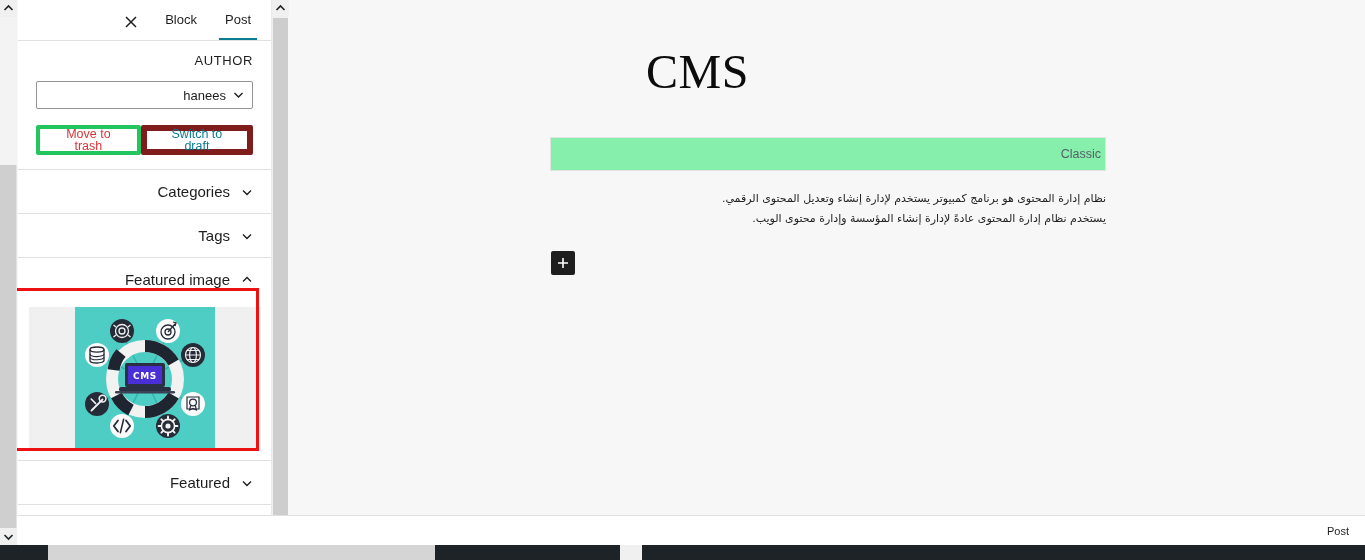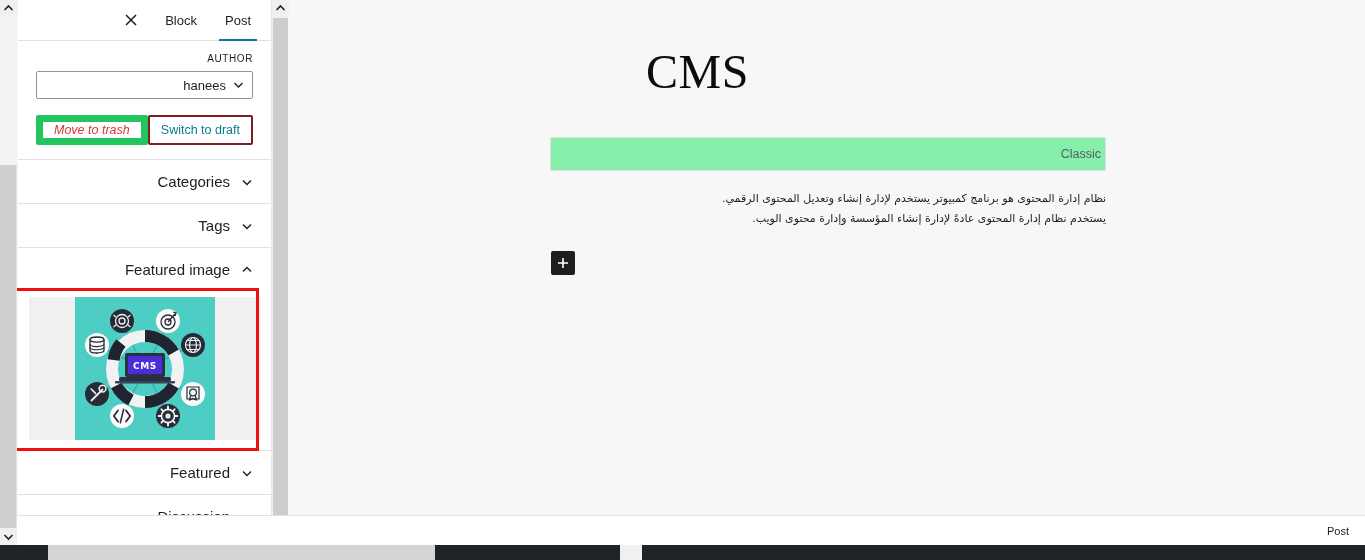--- a/index.html
+++ b/index.html
@@ -55,21 +55,21 @@
     background: #ffffff;
     overflow: hidden;
     z-index: 20;
   }
 
   
   .tabs-row {
     position: relative;
     height: 41px;
     display: flex;
-    align-items: center;
+    align-items: flex-end;
     justify-content: flex-end;
     padding-right: 6px;
     border-bottom: 1px solid #e0e0e0;
     background: #fff;
   }
   .tab-close {
     width: 36px; height: 36px;
     display: flex; align-items: center; justify-content: center;
     cursor: pointer;
     color: #1e1e1e;
@@ -95,25 +95,25 @@
     height: 2px;
     background: #0a7c91;
   }
 
   
   .author-block {
     padding: 12px 18px 4px 18px;
     text-align: right;
   }
   .author-label {
-    font-size: 10px;
+    font-size: 13px;
     letter-spacing: 0.6px;
     color: #1e1e1e;
     text-transform: uppercase;
-    margin-bottom: 7px;
+    margin-bottom: 13px;
     display: block;
   }
   .author-select {
     position: relative;
     width: 100%;
     height: 28px;
     border: 1px solid #949494;
     border-radius: 2px;
     background: #fff;
     display: flex;
@@ -137,22 +137,22 @@
     font-size: 12.5px;
     border-radius: 2px;
     background: #fff;
     cursor: pointer;
     display: flex;
     align-items: center;
     justify-content: center;
     font-family: inherit;
     line-height: 1;
   }
-  .btn-trash  { border: 7px solid #22c55e; color: #d63638; font-style: italic; }
-  .btn-draft  { border: 2px solid #7f1d1d; color: #0a7c91; }
+  .btn-trash  { border: 4px solid #22c55e; color: #d63638; }
+  .btn-draft  { border: 6px solid #7f1d1d; color: #0a7c91; }
 
   
   .panel-row {
     height: 44px;
     border-top: 1px solid #e0e0e0;
     display: flex;
     align-items: center;
     justify-content: flex-end;
     padding: 0 18px;
     gap: 11px;

